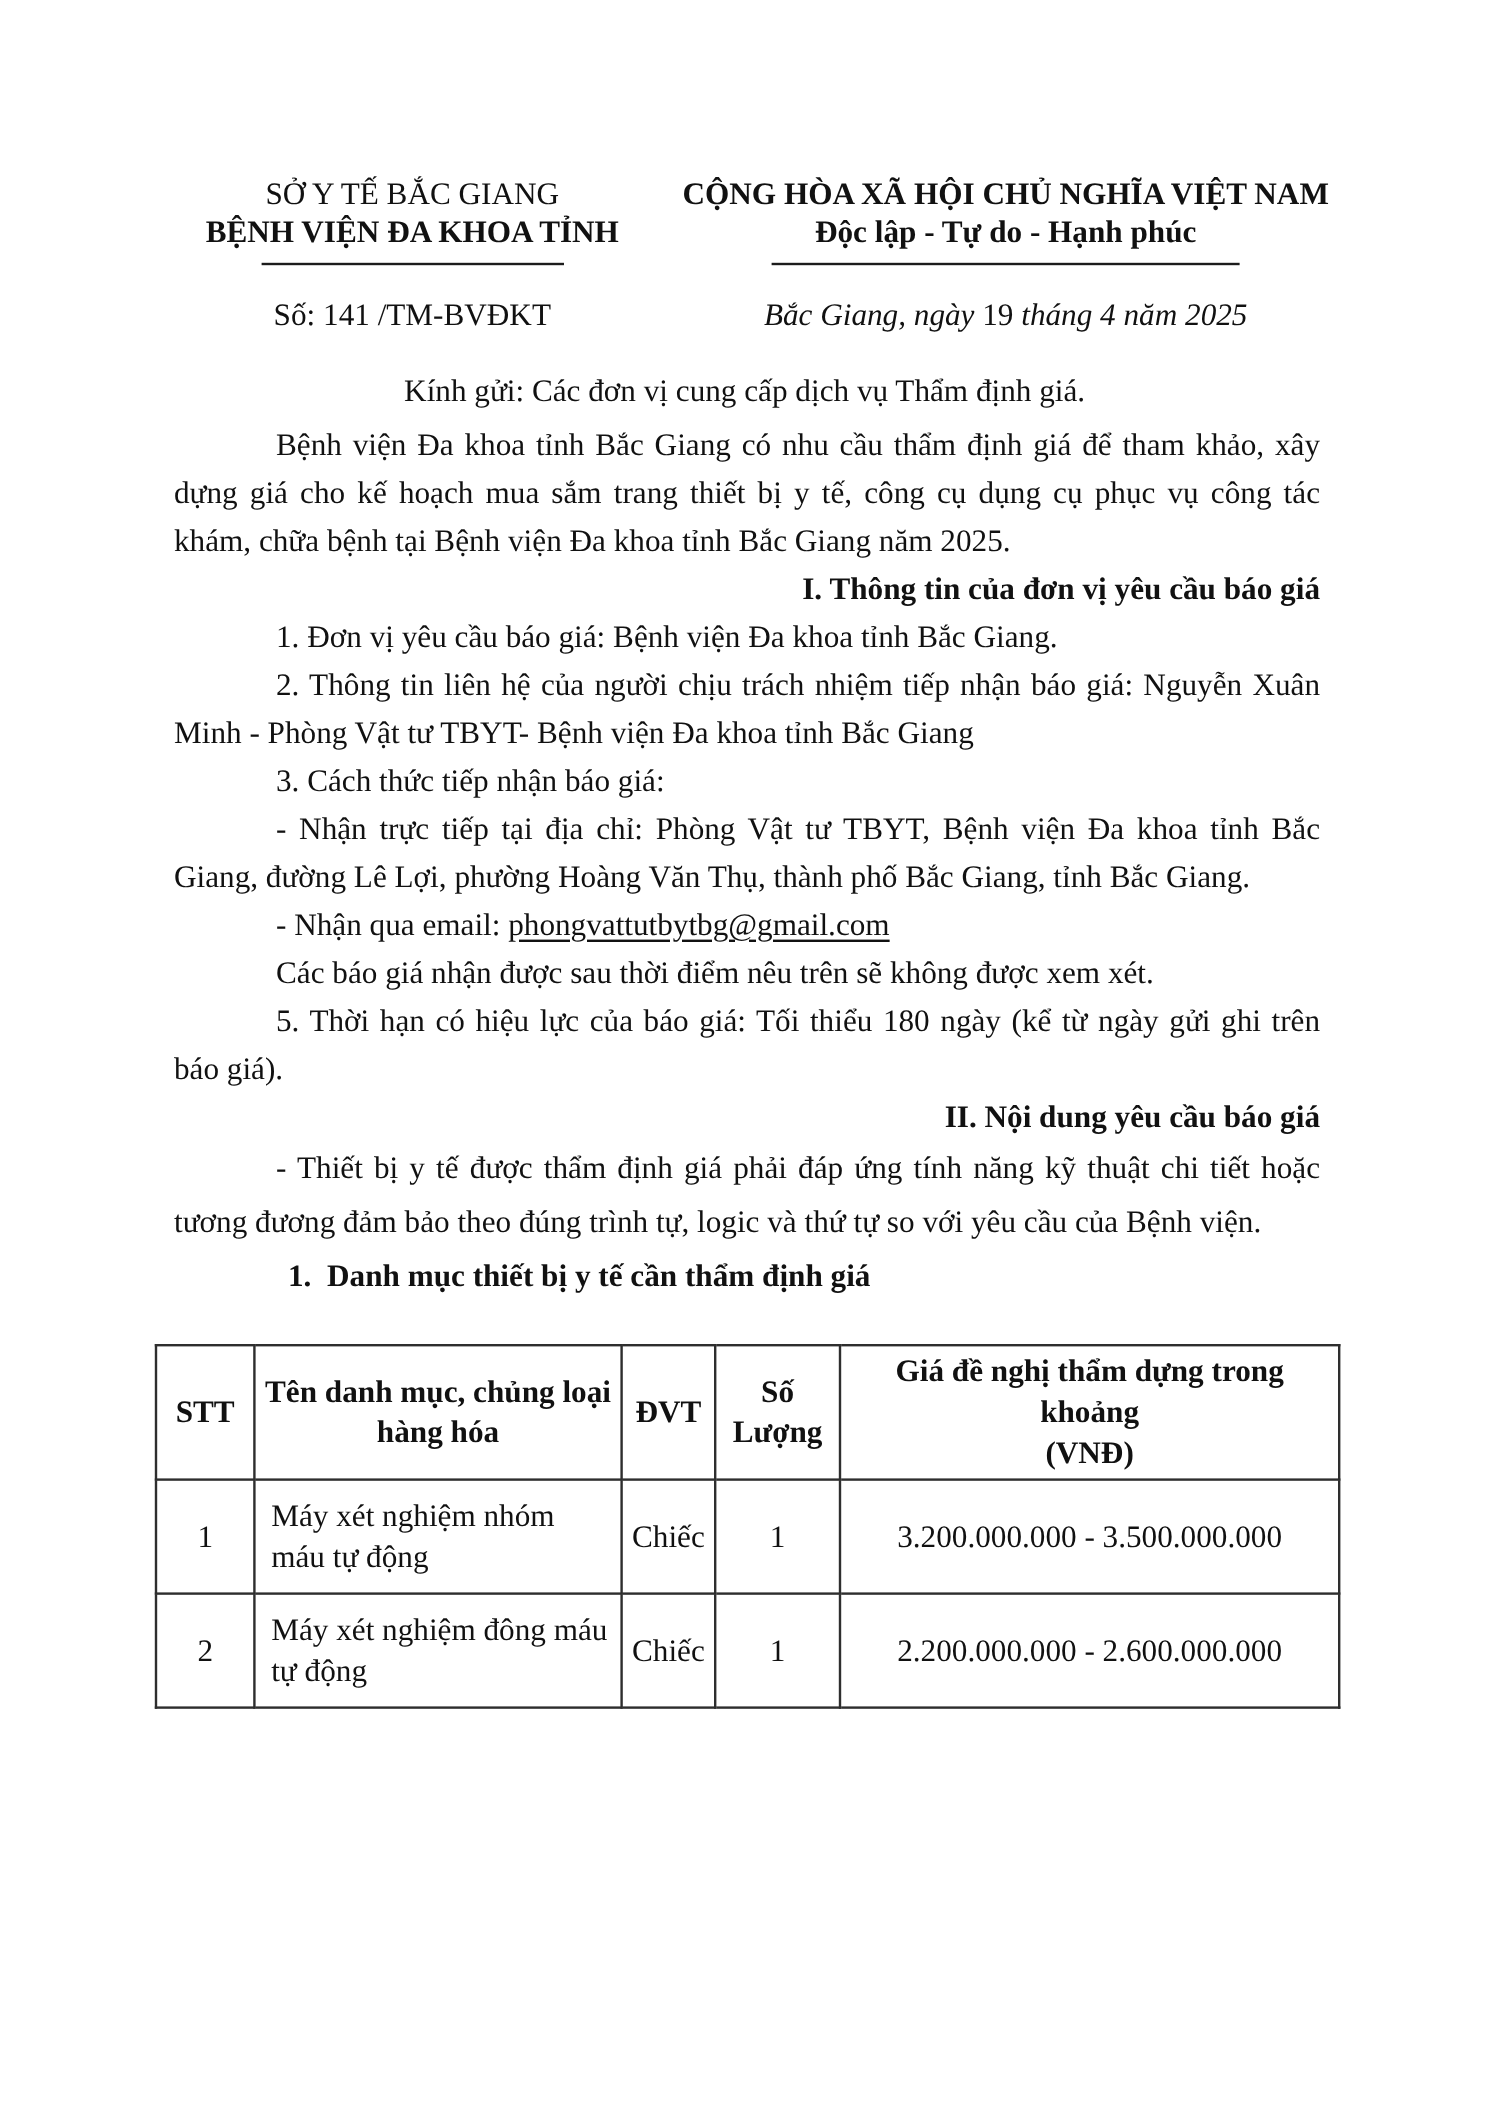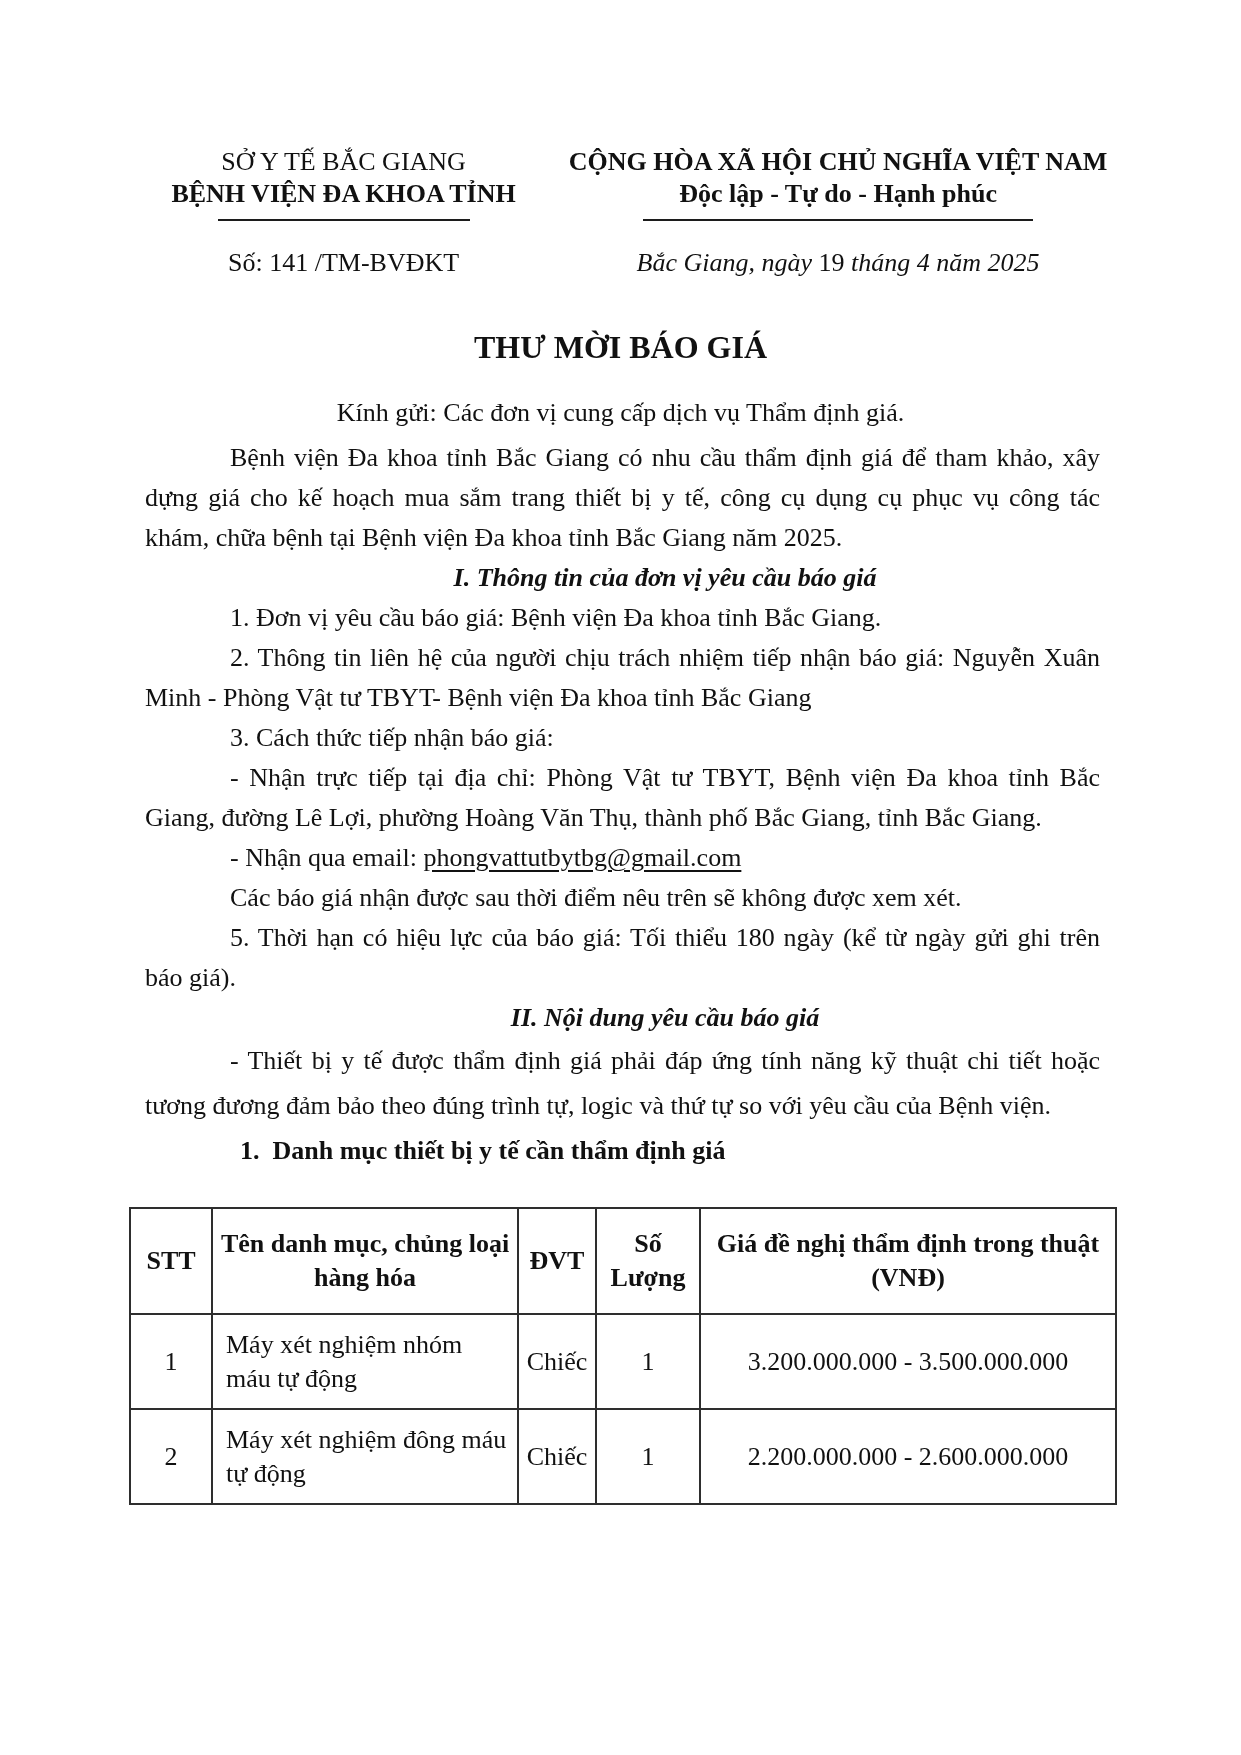--- a/index.html
+++ b/index.html
@@ -26,21 +26,21 @@
   .rule-national{width:390px;}
   .doc-number{margin-top:26px;line-height:32px;}
   .date-line{margin-top:26px;line-height:32px;font-style:italic;}
   .date-line span{white-space:pre;}
   .date-line .upright{font-style:normal;}
   
   .doc-title{text-align:center;font-weight:bold;font-size:32px;margin-top:50px;}
   .salutation{text-align:center;margin-top:27px;line-height:40px;}
   .body-text{margin:5px 15px 0 19px;}
   .para{margin:0;text-align:justify;text-indent:85px;line-height:40px;}
-  .para.heading{font-weight:bold;text-align:center;font-style:italic;}
+  .para.heading{font-weight:bold;text-align:right;}
   .para.list-heading{font-weight:bold;text-align:left;text-indent:95px;white-space:pre-wrap;line-height:40px;margin-top:3px;}
   .para.loose{line-height:45px;}
   .pre{white-space:pre;}
   .email{text-decoration:underline;text-underline-offset:4px;color:inherit;cursor:pointer;}
   
   table.spec{
     width:986px;
     margin:36px 0 0 3px;
     border-collapse:collapse;
     table-layout:fixed;
@@ -80,21 +80,20 @@
       <div class="doc-number">Số: 141 /TM-BVĐKT</div>
     </div>
     <div class="national-block">
       <div class="hdr-line bold">CỘNG HÒA XÃ HỘI CHỦ NGHĨA VIỆT NAM</div>
       <div class="hdr-line bold">Độc lập - Tự do - Hạnh phúc</div>
       <div class="rule rule-national"></div>
       <div class="date-line"><span>Bắc Giang, ngày </span><span class="upright">19</span><span> tháng 4 năm 2025</span></div>
     </div>
   </div>
 
-  <div class="doc-title">THƯ MỜI BÁO GIÁ</div>
 
   <div class="salutation">Kính gửi: Các đơn vị cung cấp dịch vụ Thẩm định giá.</div>
 
   <div class="body-text">
     <p class="para">Bệnh viện Đa khoa tỉnh Bắc Giang có nhu cầu thẩm định giá để tham khảo, xây dựng giá cho kế hoạch mua sắm trang thiết bị y tế, công cụ dụng cụ phục vụ công tác khám, chữa bệnh tại Bệnh viện Đa khoa tỉnh Bắc Giang năm 2025.</p>
 
     <p class="para heading">I. Thông tin của đơn vị yêu cầu báo giá</p>
     <p class="para">1. Đơn vị yêu cầu báo giá: Bệnh viện Đa khoa tỉnh Bắc Giang.</p>
     <p class="para">2. Thông tin liên hệ của người chịu trách nhiệm tiếp nhận báo giá: Nguyễn Xuân Minh - Phòng Vật tư TBYT- Bệnh viện Đa khoa tỉnh Bắc Giang</p>
     <p class="para">3. Cách thức tiếp nhận báo giá:</p>
@@ -116,21 +115,21 @@
       <col style="width:104px">
       <col style="width:416px">
     </colgroup>
     <thead>
       <tr>
         <th>STT</th>
         <th>Tên danh mục, chủng loại hàng hóa</th>
         <th>ĐVT</th>
         <th>Số Lượng</th>
         <th>
-          <span class="th-line">Giá đề nghị thẩm định trong thuật</span>
+          <span class="th-line">Giá đề nghị thẩm dựng trong khoảng</span>
           <span class="th-line">(VNĐ)</span>
         </th>
       </tr>
     </thead>
     <tbody>
       <tr>
         <td>1</td>
         <td class="name-cell">Máy xét nghiệm nhóm máu tự động</td>
         <td>Chiếc</td>
         <td>1</td>

